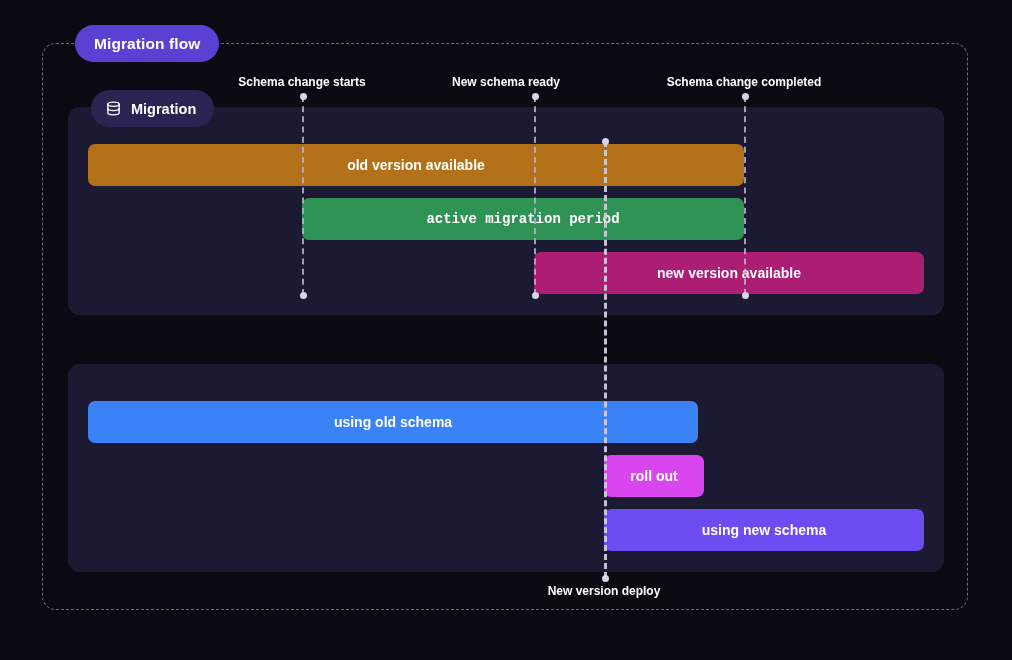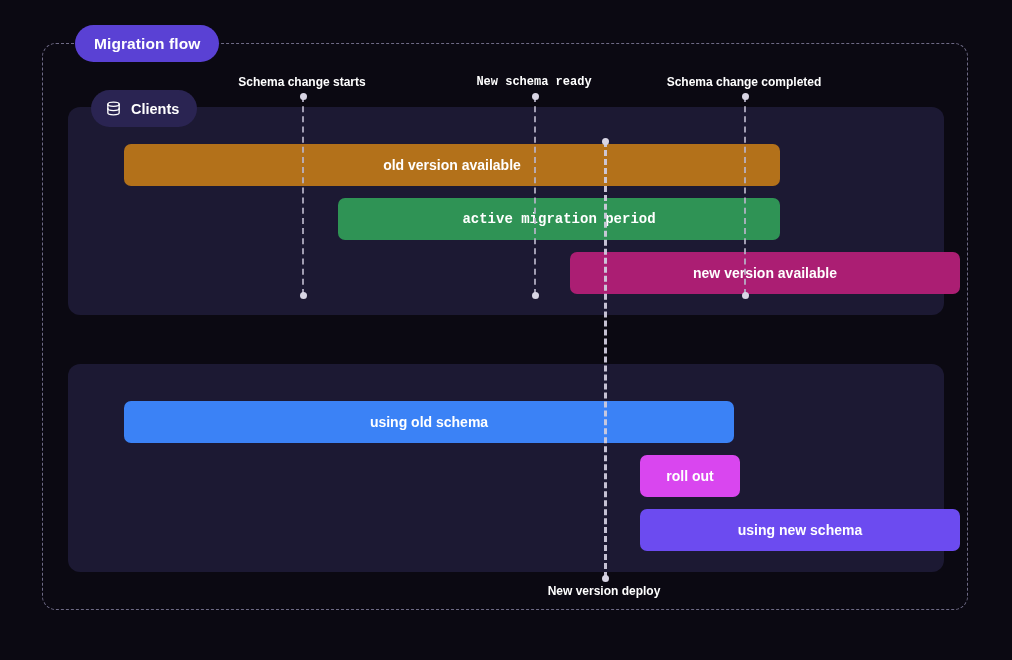--- a/index.html
+++ b/index.html
@@ -103,21 +103,20 @@
     height: 42px;
     border-radius: 7px;
     display: flex;
     align-items: center;
     justify-content: center;
     color: #ffffff;
     font-size: 14px;
     font-weight: bold;
     z-index: 15;
     white-space: nowrap;
-    margin-left: 36px;
   }
 </style>
 </head>
 <body>
 
 <div id="stage">
 
   <div class="outer-frame"></div>
 
   <div class="lane" id="lane-db"></div>
@@ -128,33 +127,33 @@
   </div>
 
   <div class="lane-badge" id="badge-db">
     <span>
       <svg width="17" height="17" viewBox="0 0 24 24" fill="none" stroke="#ffffff" stroke-width="1.9" stroke-linecap="round" stroke-linejoin="round">
         <ellipse cx="12" cy="6" rx="8" ry="3"></ellipse>
         <path d="M4 6v12c0 1.66 3.58 3 8 3s8-1.34 8-3V6"></path>
         <path d="M4 12c0 1.66 3.58 3 8 3s8-1.34 8-3"></path>
       </svg>
     </span>
-    <span>Clients</span>
+    <span>Migration</span>
   </div>
 
 
   <div id="dyn">
       <div class="marker" style="left: 302px; top: 96px; height: 199px;"></div>
       <div class="marker-dot" style="left: 302px; top: 93px;"></div>
       <div class="marker-dot" style="left: 302px; top: 292px;"></div>
       <div class="marker-label" style="left: 302px; top: 75px;">Schema change starts</div>
       <div class="marker" style="left: 534px; top: 96px; height: 199px;"></div>
       <div class="marker-dot" style="left: 534px; top: 93px;"></div>
       <div class="marker-dot" style="left: 534px; top: 292px;"></div>
-      <div class="marker-label" style="left: 534px; top: 75px; font-family: Liberation Mono, monospace;">New schema ready</div>
+      <div class="marker-label" style="left: 506px; top: 75px;">New schema ready</div>
       <div class="marker" style="left: 744px; top: 96px; height: 199px;"></div>
       <div class="marker-dot" style="left: 744px; top: 93px;"></div>
       <div class="marker-dot" style="left: 744px; top: 292px;"></div>
       <div class="marker-label" style="left: 744px; top: 75px;">Schema change completed</div>
       <div class="marker marker-deploy" style="left: 604px; top: 141px; height: 437px;"></div>
       <div class="marker-dot" style="left: 604px; top: 138px;"></div>
       <div class="marker-dot" style="left: 604px; top: 575px;"></div>
       <div class="marker-label" style="left: 604px; top: 584px; text-align: center;">New version deploy</div>
       <div class="bar" style="left: 88px; top: 144px; width: 656px; background: rgb(179, 113, 26);">old version available</div>
       <div class="bar" style="left: 302px; top: 198px; width: 442px; background: rgb(47, 147, 85); font-family: Liberation Mono, monospace;">active migration period</div>

